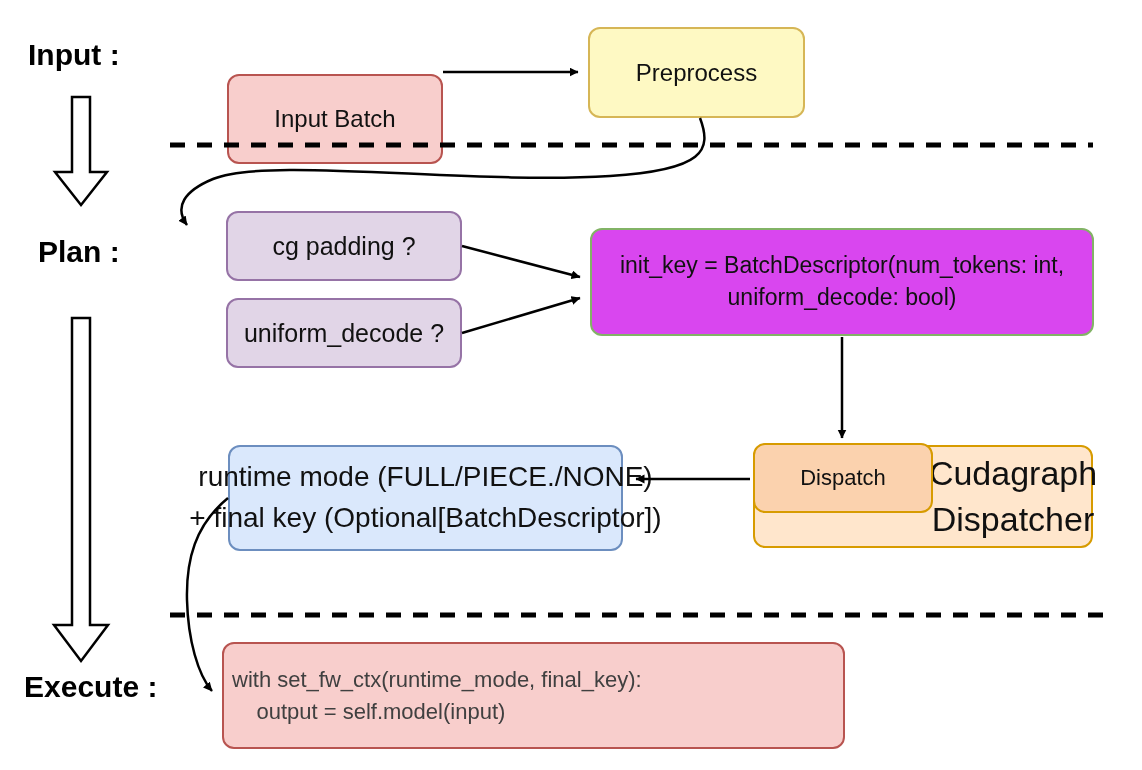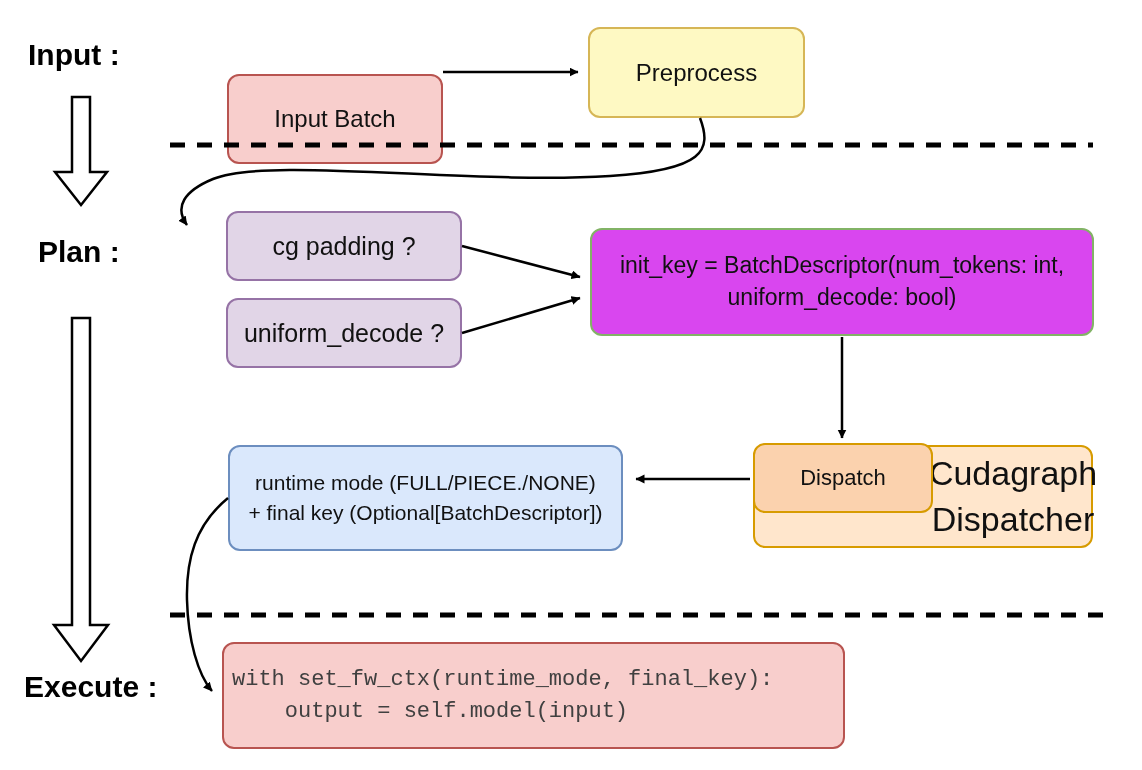--- a/index.html
+++ b/index.html
@@ -39,33 +39,33 @@
     box-sizing: border-box;
     z-index: 2;
     line-height: 1.32;
   }
   .node .ln { white-space: nowrap; }
   #node-input-batch    { left: 227px; top: 28px;  width: 216px; height: 90px;  font-size: 24px; margin-top: 46px; }
   #node-preprocess     { left: 588px; top: 27px;  width: 217px; height: 91px;  font-size: 24px; }
   #node-cg-padding     { left: 226px; top: 211px; width: 236px; height: 70px;  font-size: 25px; }
   #node-uniform-decode { left: 226px; top: 298px; width: 236px; height: 70px;  font-size: 25px; }
   #node-init-key       { left: 590px; top: 228px; width: 504px; height: 108px; font-size: 23px; line-height: 1.38; }
-  #node-runtime-mode   { left: 228px; top: 445px; width: 395px; height: 106px; font-size: 21px; line-height: 1.45; }
+  #node-runtime-mode   { left: 228px; top: 445px; width: 395px; height: 106px; font-size: 28px; line-height: 1.45; }
   #node-cd-outer       { left: 753px; top: 445px; width: 340px; height: 103px; font-size: 34px; z-index: 2; }
   #node-dispatch       { left: 753px; top: 443px; width: 180px; height: 70px;  font-size: 22px; z-index: 3; }
   .cd-text {
     position: absolute;
     left: 180px; right: 0; top: 0; bottom: 0;
     display: flex; flex-direction: column;
     align-items: center; justify-content: center;
     line-height: 1.35;
   }
   #node-execute-code {
     left: 222px; top: 642px; width: 623px; height: 107px;
-    font-family: Liberation Mono, monospace;
+    font-family: Liberation Sans, sans-serif;
     font-size: 22px;
     color: #404040;
     align-items: flex-start;
     padding-left: 8px;
     line-height: 1.45;
     text-align: center;
   }
   #node-execute-code .ln { white-space: pre; }
 </style>
 </head>

